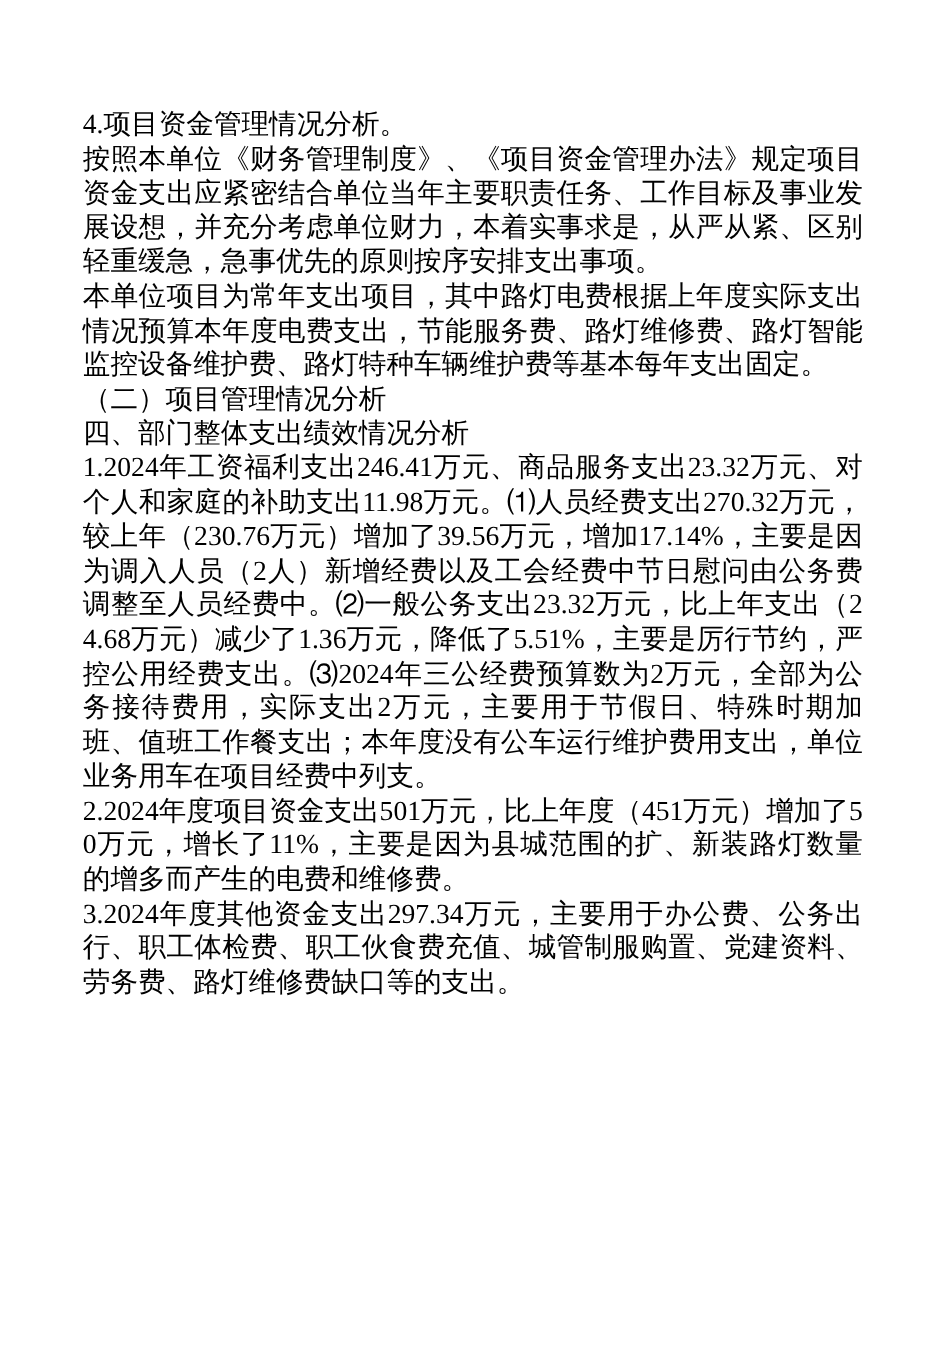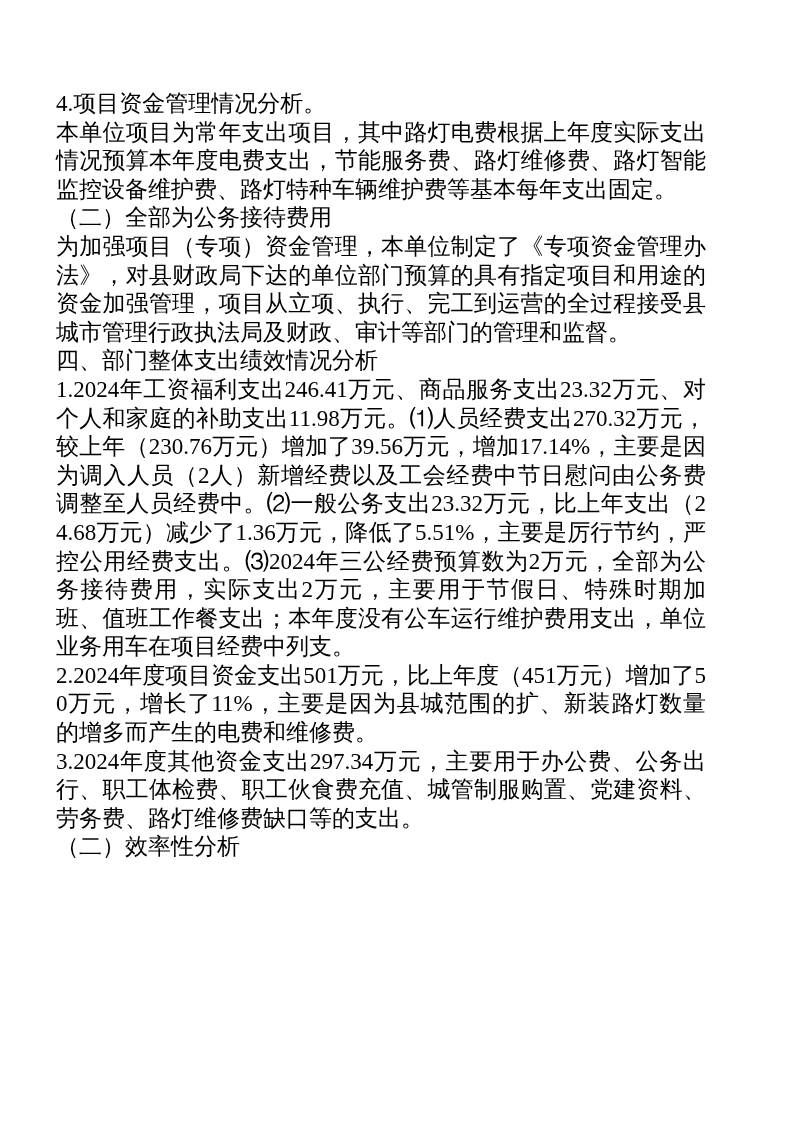--- a/index.html
+++ b/index.html
@@ -11,21 +11,21 @@
     position: relative;
     width: 793px;
     height: 1122px;
     box-sizing: border-box;
     background: #ffffff;
     overflow: hidden;
   }
   .doc-body {
     position: absolute;
     top: 90px;
-    left: 56px;
+    left: 69px;
     width: 650px;
     color: #000000;
     font-family: "Liberation Serif", "DejaVu Serif", serif;
     font-size: 23px;
     line-height: 28.6px;
     text-align: justify;
     text-justify: inter-ideograph;
     letter-spacing: 0;
   }
   .doc-body p {
@@ -33,22 +33,21 @@
     padding: 0;
     word-break: break-all;
   }
 </style>
 </head>
 <body>
 
 <div class="page">
   <div class="doc-body">
     <p>4.项目资金管理情况分析。</p>
+    <p>按照本单位《财务管理制度》、《项目资金管理办法》规定项目资金支出应紧密结合单位当年主要职责任务、工作目标及事业发展设想，并充分考虑单位财力，本着实事求是，从严从紧、区别轻重缓急，急事优先的原则按序安排支出事项。</p>
     <p>本单位项目为常年支出项目，其中路灯电费根据上年度实际支出情况预算本年度电费支出，节能服务费、路灯维修费、路灯智能监控设备维护费、路灯特种车辆维护费等基本每年支出固定。</p>
-    <p>（二）全部为公务接待费用</p>
-    <p>为加强项目（专项）资金管理，本单位制定了《专项资金管理办法》，对县财政局下达的单位部门预算的具有指定项目和用途的资金加强管理，项目从立项、执行、完工到运营的全过程接受县城市管理行政执法局及财政、审计等部门的管理和监督。</p>
+    <p>（二）项目管理情况分析</p>
     <p>四、部门整体支出绩效情况分析</p>
     <p>1.2024年工资福利支出246.41万元、商品服务支出23.32万元、对个人和家庭的补助支出11.98万元。⑴人员经费支出270.32万元，较上年（230.76万元）增加了39.56万元，增加17.14%，主要是因为调入人员（2人）新增经费以及工会经费中节日慰问由公务费调整至人员经费中。⑵一般公务支出23.32万元，比上年支出（24.68万元）减少了1.36万元，降低了5.51%，主要是厉行节约，严控公用经费支出。⑶2024年三公经费预算数为2万元，全部为公务接待费用，实际支出2万元，主要用于节假日、特殊时期加班、值班工作餐支出；本年度没有公车运行维护费用支出，单位业务用车在项目经费中列支。</p>
     <p>2.2024年度项目资金支出501万元，比上年度（451万元）增加了50万元，增长了11%，主要是因为县城范围的扩、新装路灯数量的增多而产生的电费和维修费。</p>
     <p>3.2024年度其他资金支出297.34万元，主要用于办公费、公务出行、职工体检费、职工伙食费充值、城管制服购置、党建资料、劳务费、路灯维修费缺口等的支出。</p>
-    <p>（二）效率性分析</p>
   </div>
 </div>
 
 </body></html>

